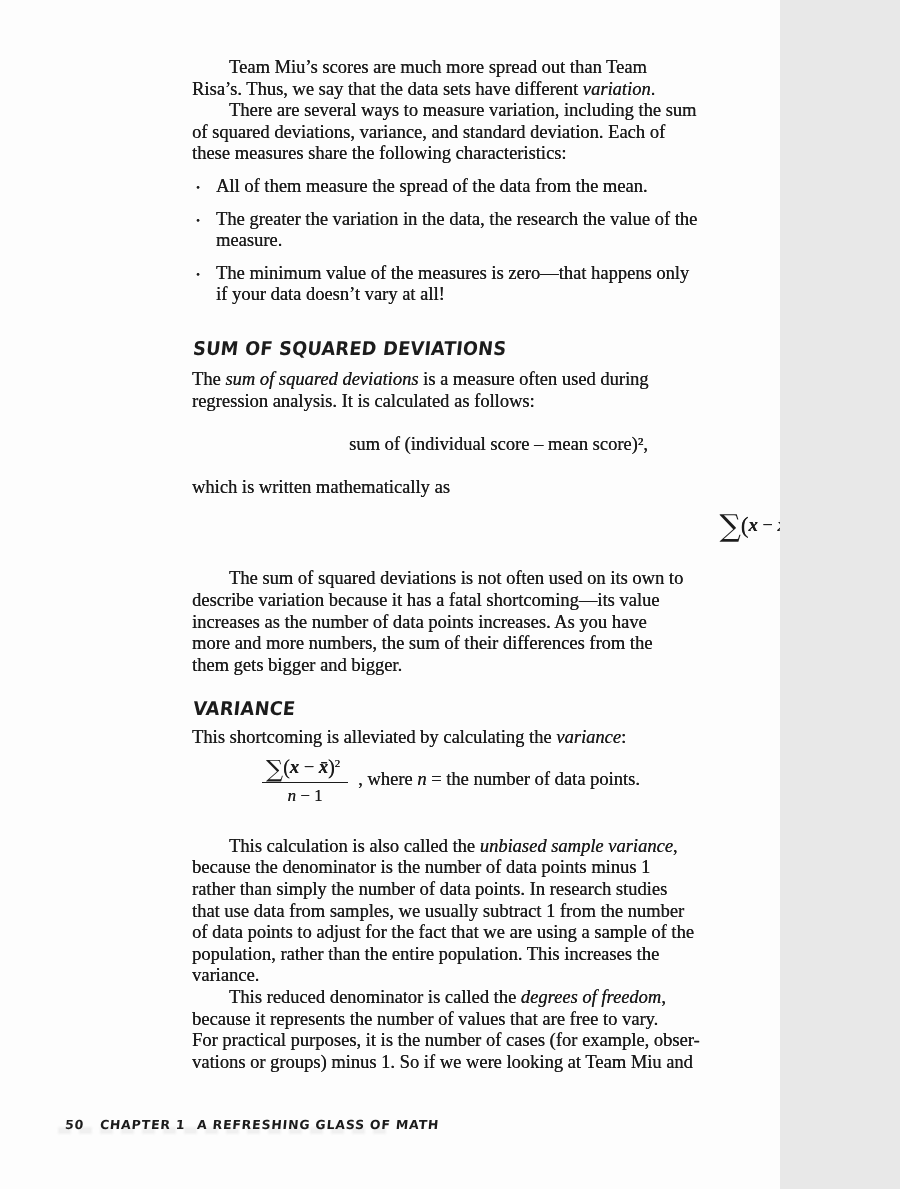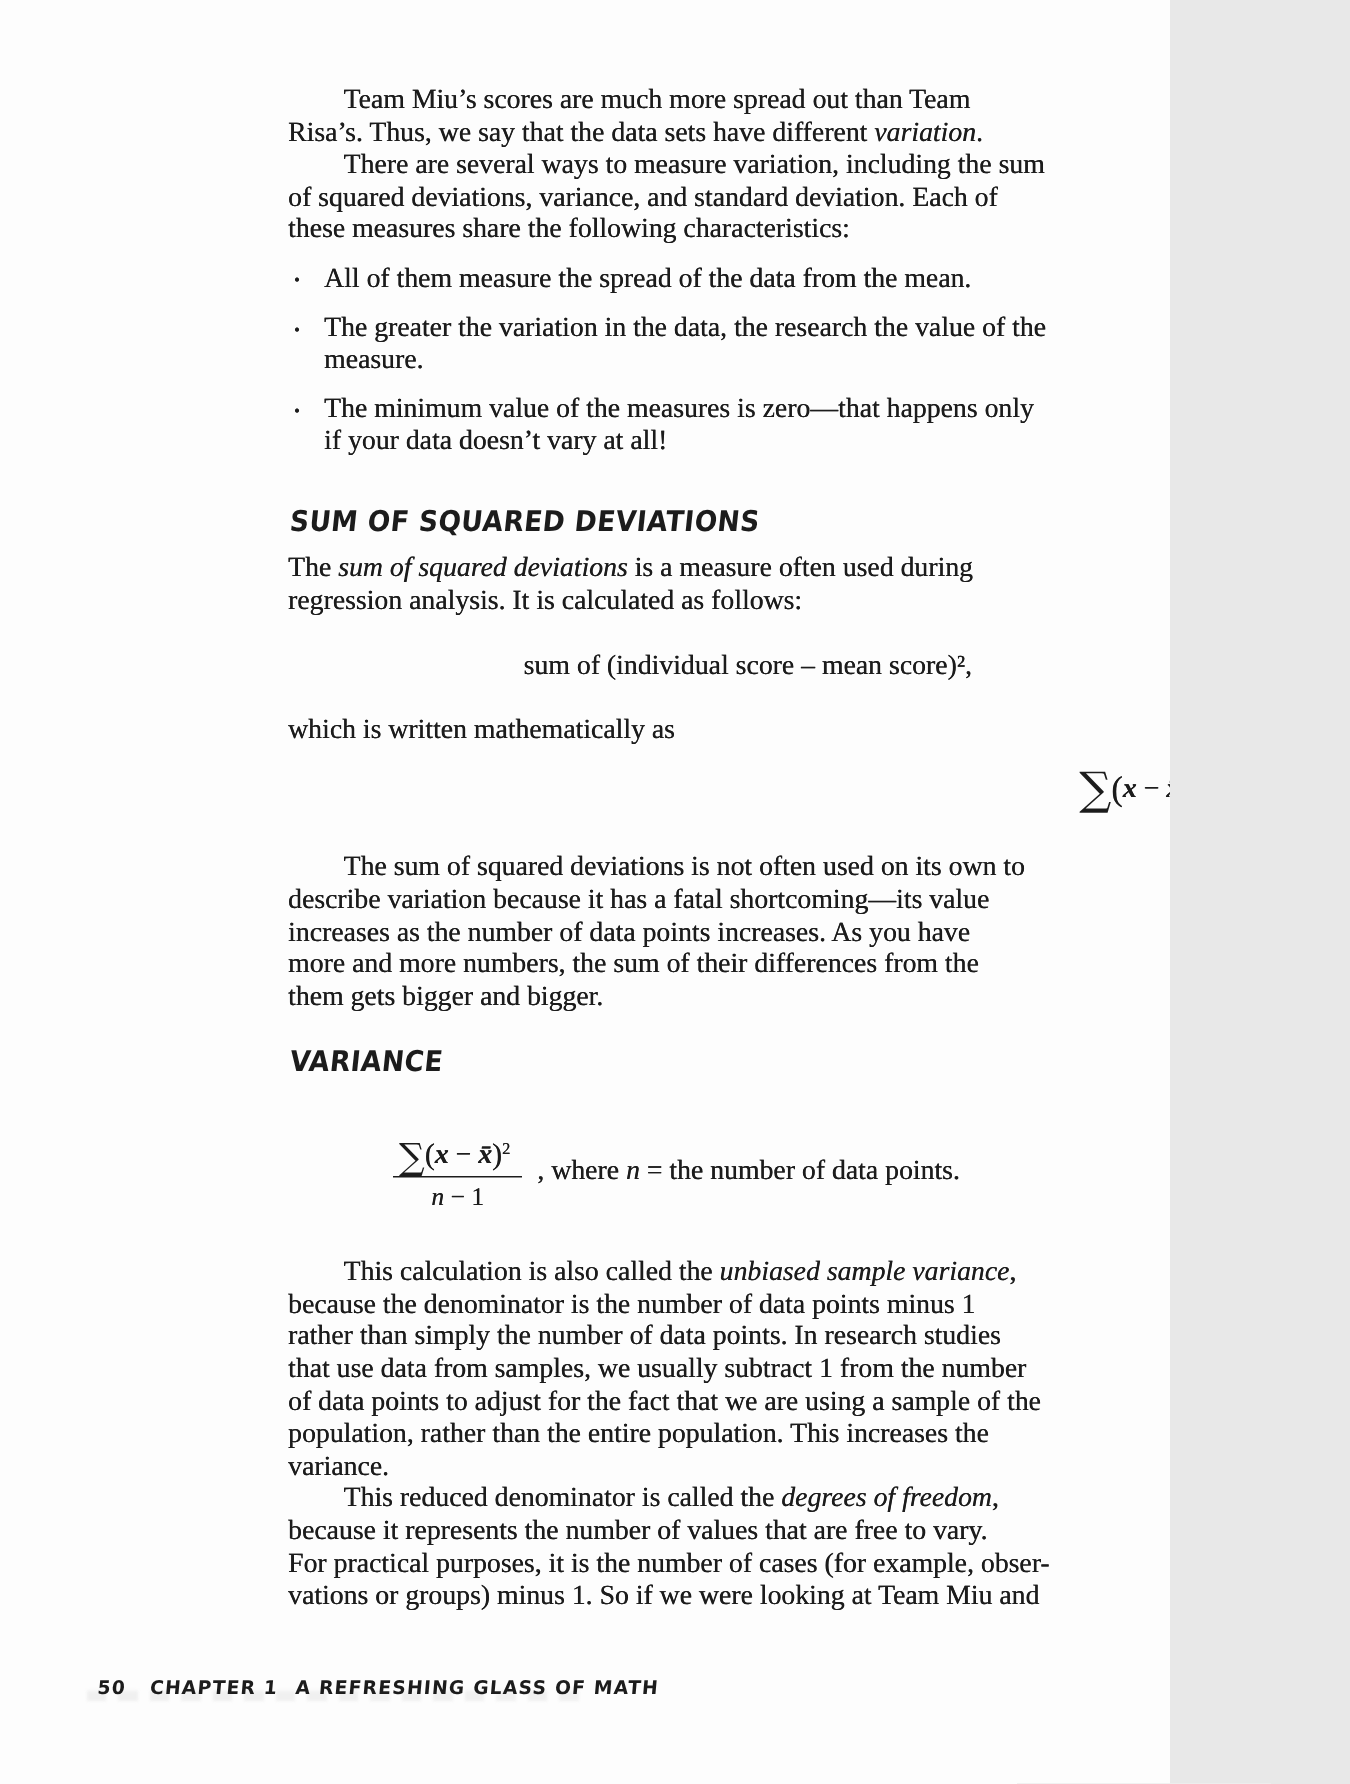--- a/index.html
+++ b/index.html
@@ -69,21 +69,21 @@
   .math-display .paren{font-size:23px;vertical-align:-2px;}
   .math-display .mvar{font-weight:bold;}
   .math-display sup{font-size:12px;vertical-align:8px;}
 
   .after-math{margin-top:21px;}
 
   .var-para{margin-top:7px;}
 
   
   .math-row{
-    margin-top:32px;
+    margin-top:1px;
     margin-left:70px;
     height:60px;
     display:flex;
     align-items:center;
   }
   .frac{
     display:inline-block;
     text-align:center;
     margin-right:10px;
   }
@@ -188,20 +188,23 @@
         <div class="line"><span>describe variation because it has a fatal shortcoming—its value</span></div>
         <div class="line"><span>increases as the number of data points increases. As you have</span></div>
         <div class="line"><span>more and more numbers, the sum of their differences from the</span></div>
         <div class="line"><span>them gets bigger and bigger.</span></div>
       </div>
 
     <div class="heading" style="margin-top:22px;">
       <span class="h-inner">VARIANCE</span>
     </div>
 
+    <div class="para var-para">
+        <div class="line"><span>This shortcoming is alleviated by calculating the </span><em>variance</em><span>:</span></div>
+      </div>
 
     <div class="math-row">
       <span class="frac">
         <span class="num"><span class="sum">∑</span><span class="paren">(</span><em class="mvar">x</em><span> − </span><em class="mvar">x̄</em><span class="paren">)</span><sup>2</sup></span>
         <span class="den">
             <div class="line"><em>n</em><span> − 1</span></div>
           </span>
       </span>
       <span class="math-after">
           <div class="line"><span>, where </span><em>n</em><span> = the number of data points.</span></div>

